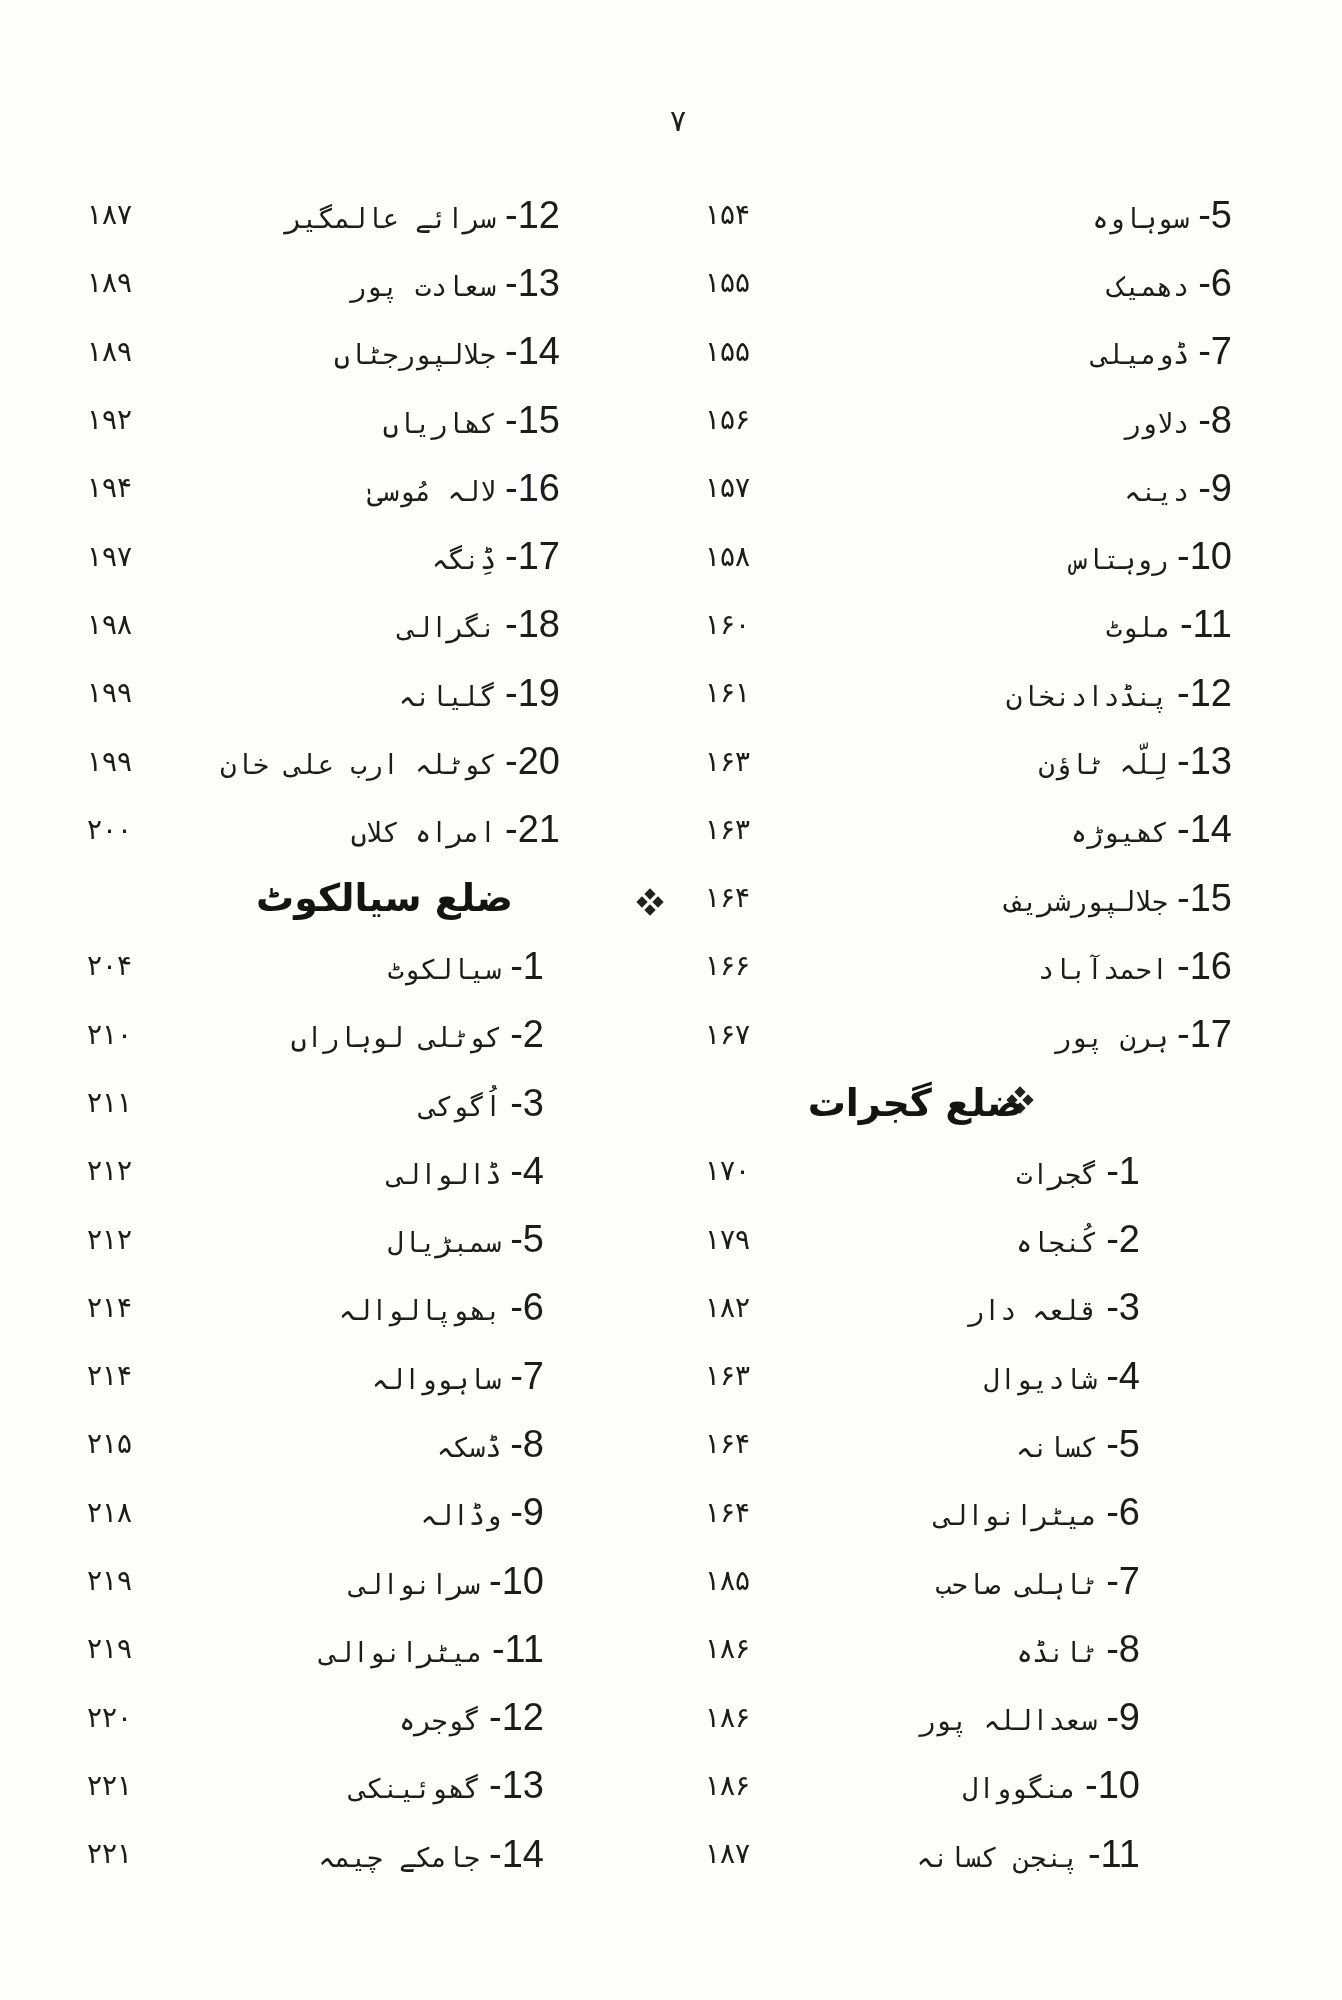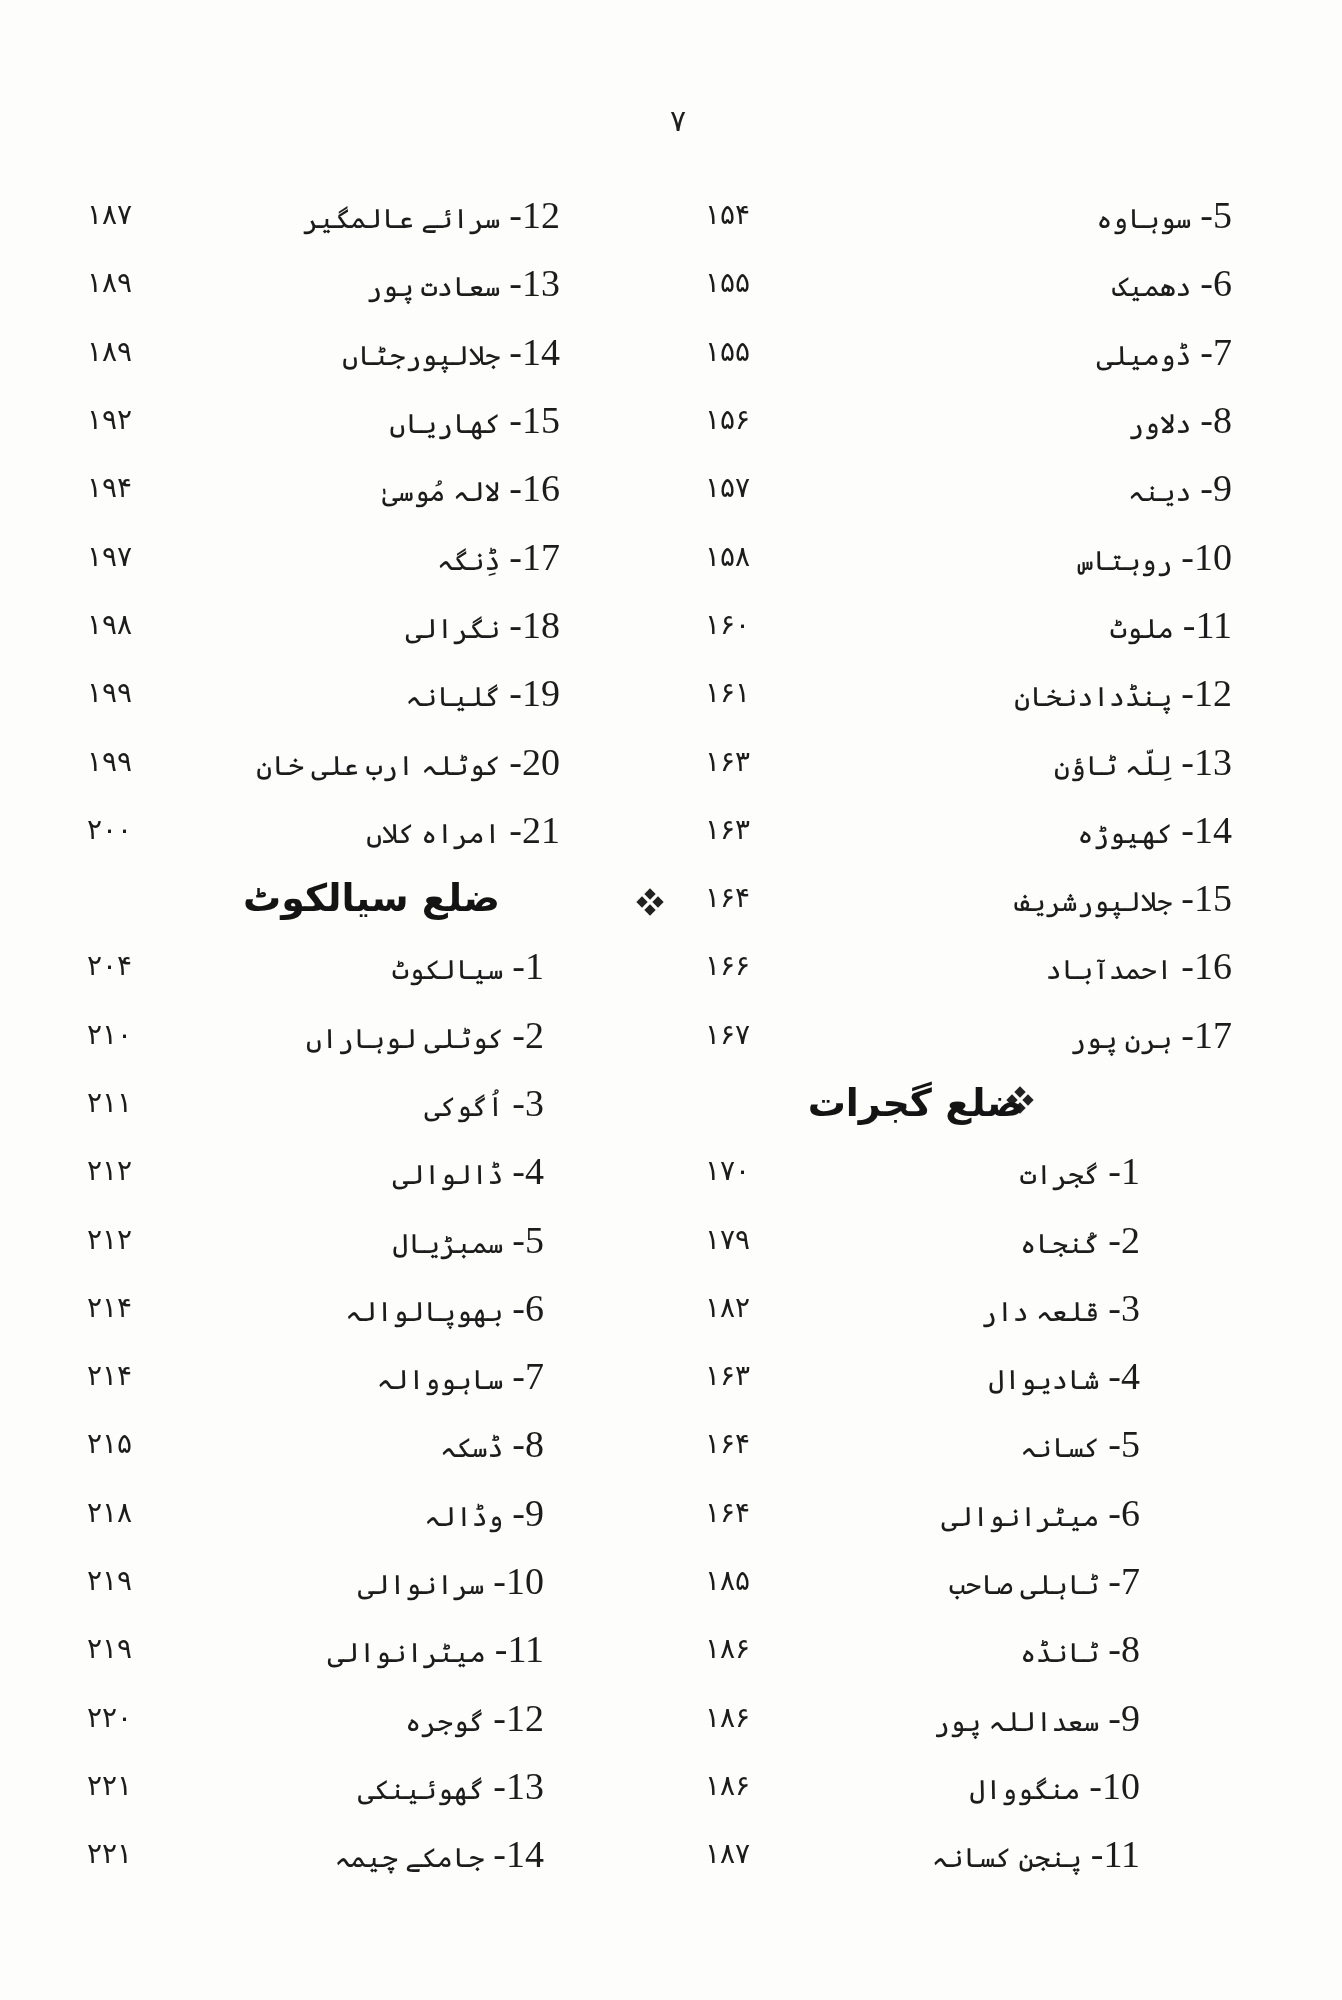--- a/index.html
+++ b/index.html
@@ -24,43 +24,43 @@
   .row{
     height:68.3px;
     direction:rtl;
     display:flex;justify-content:space-between;align-items:center;
     white-space:nowrap;
   }
   .row-entry .title{
     display:inline-flex;direction:rtl;align-items:baseline;column-gap:9px;
   }
   .num{
-    font-family:Liberation Serif, serif;
+    font-family:Liberation Sans, sans-serif;
     font-size:38px;line-height:1;color:#1c1c1c;
   }
   .nm{
-    font-family:Liberation Sans, sans-serif;
+    font-family:Liberation Mono, monospace;
     font-size:27px;line-height:1;color:#1c1c1c;
   }
   .pg{
     font-family:"DejaVu Sans",sans-serif;
     font-size:28px;line-height:1;color:#1c1c1c;
     letter-spacing:1px;
     text-align:right;
   }
   
   .col-right .row-header ~ .row-entry{padding-right:92px;}
   .col-left  .row-header ~ .row-entry{padding-right:16px;}
   .row-header{justify-content:center;}
   .hd{
     position:relative;
     font-family:"DejaVu Sans",sans-serif;
     font-weight:bold;font-size:38px;line-height:1;color:#141414;
   }
-  .col-left .hd{left:48px;}
+  .col-left .hd{left:61px;}
   .col-right .hd{left:-53px;}
   
   .qmark{position:absolute;width:24px;height:24px;}
   .qmark i{
     position:absolute;width:8px;height:8px;background:#222;
     transform:rotate(45deg);
   }
   .qmark i:nth-child(1){top:0;left:8px;}
   .qmark i:nth-child(2){top:8px;left:0;}
   .qmark i:nth-child(3){top:8px;left:16px;}

